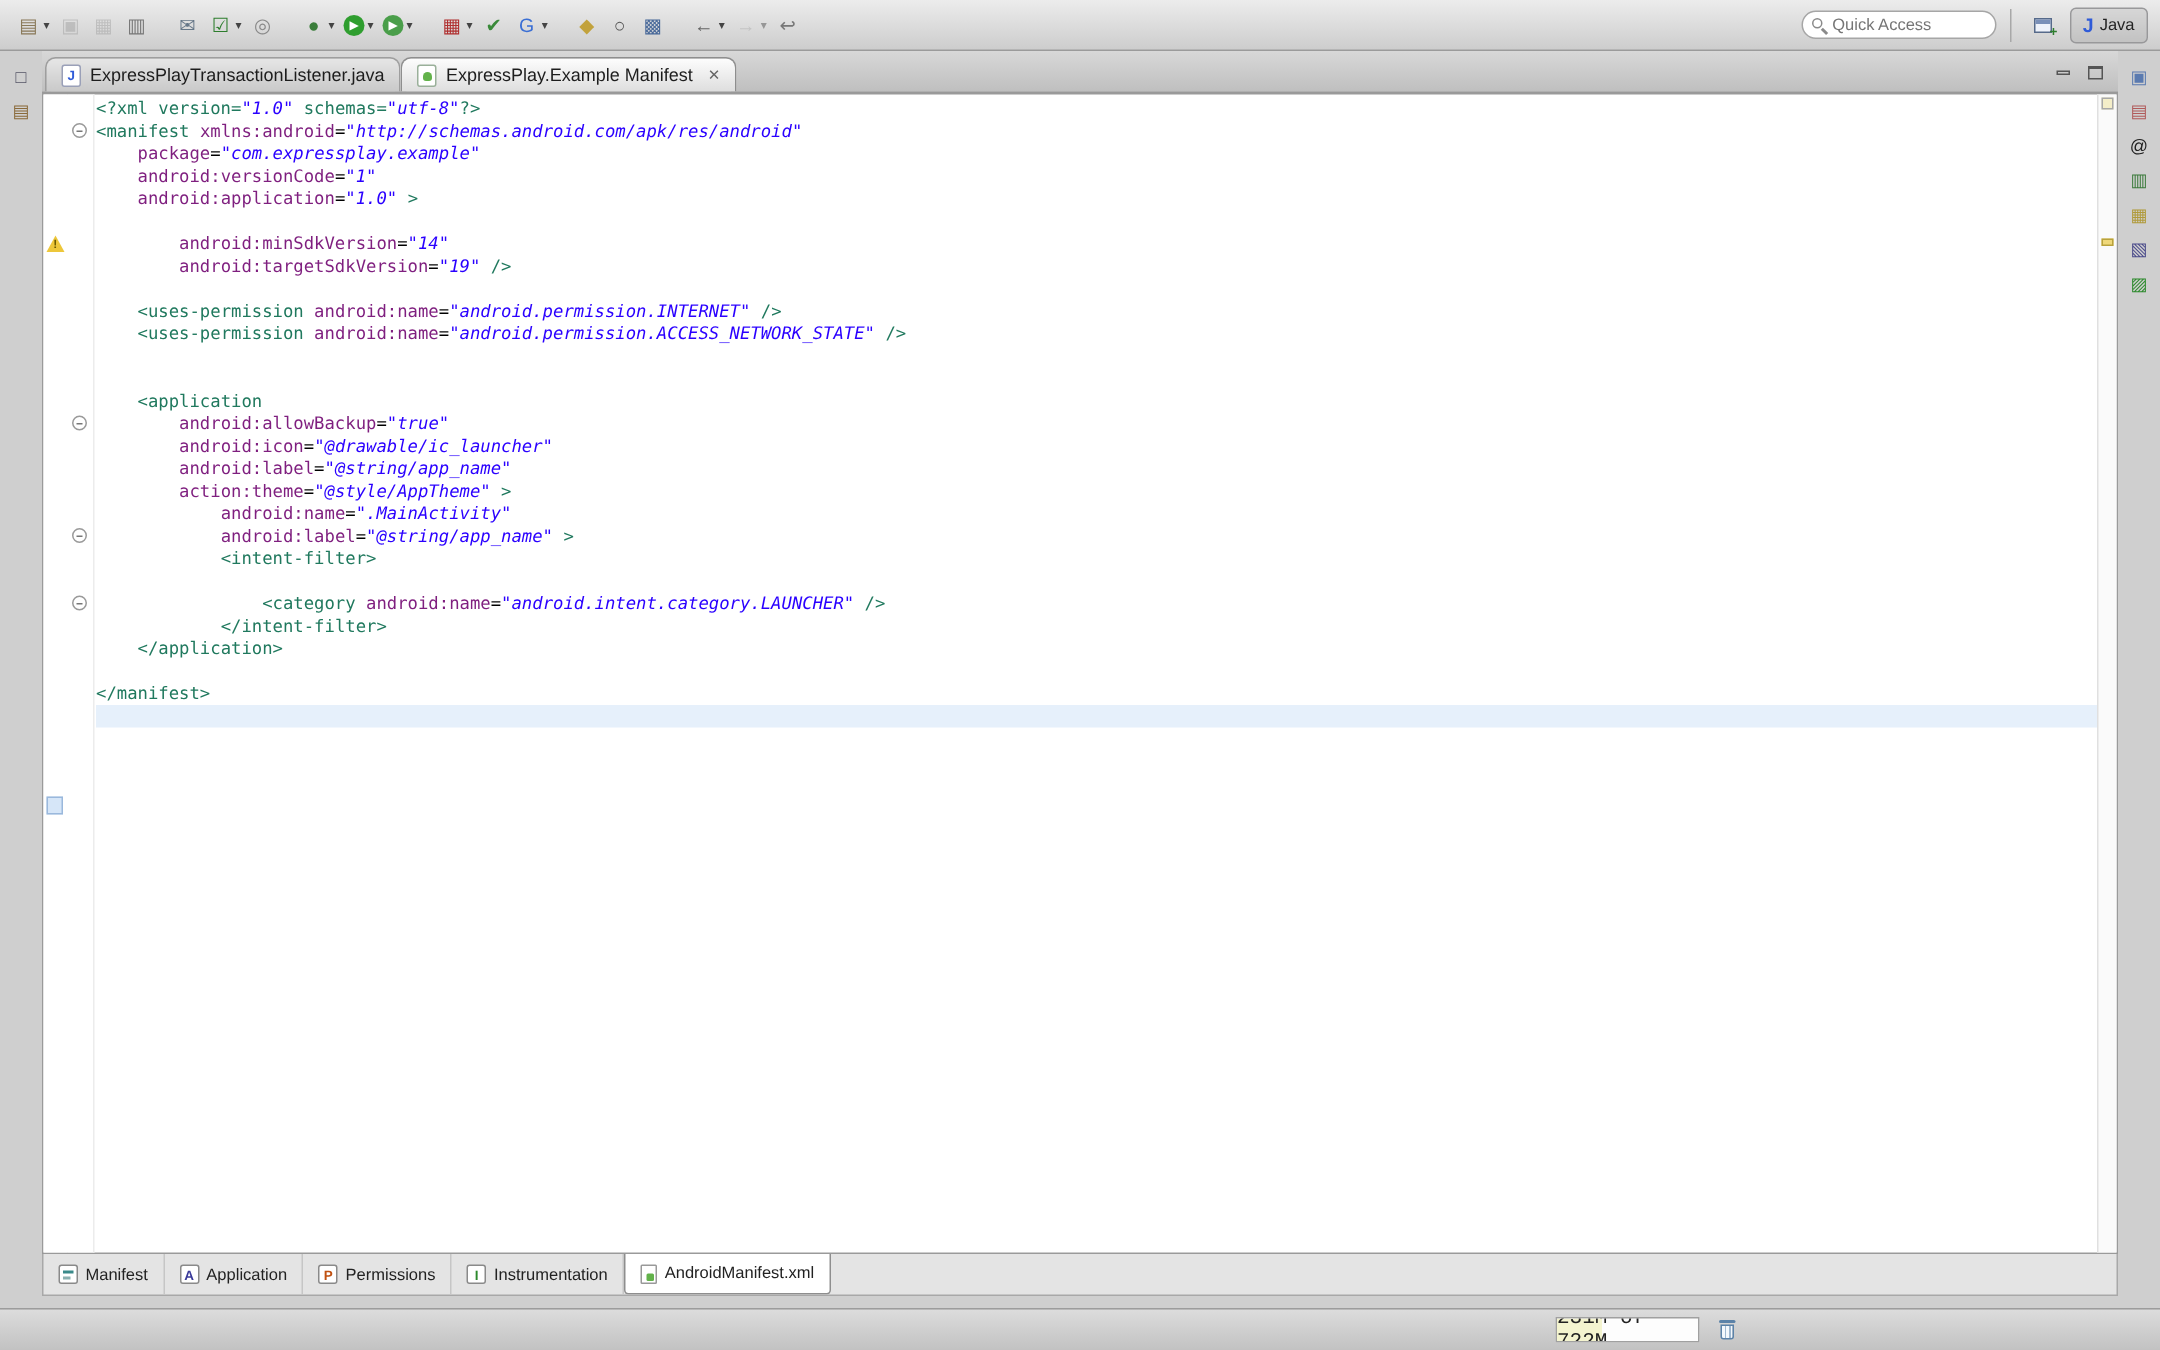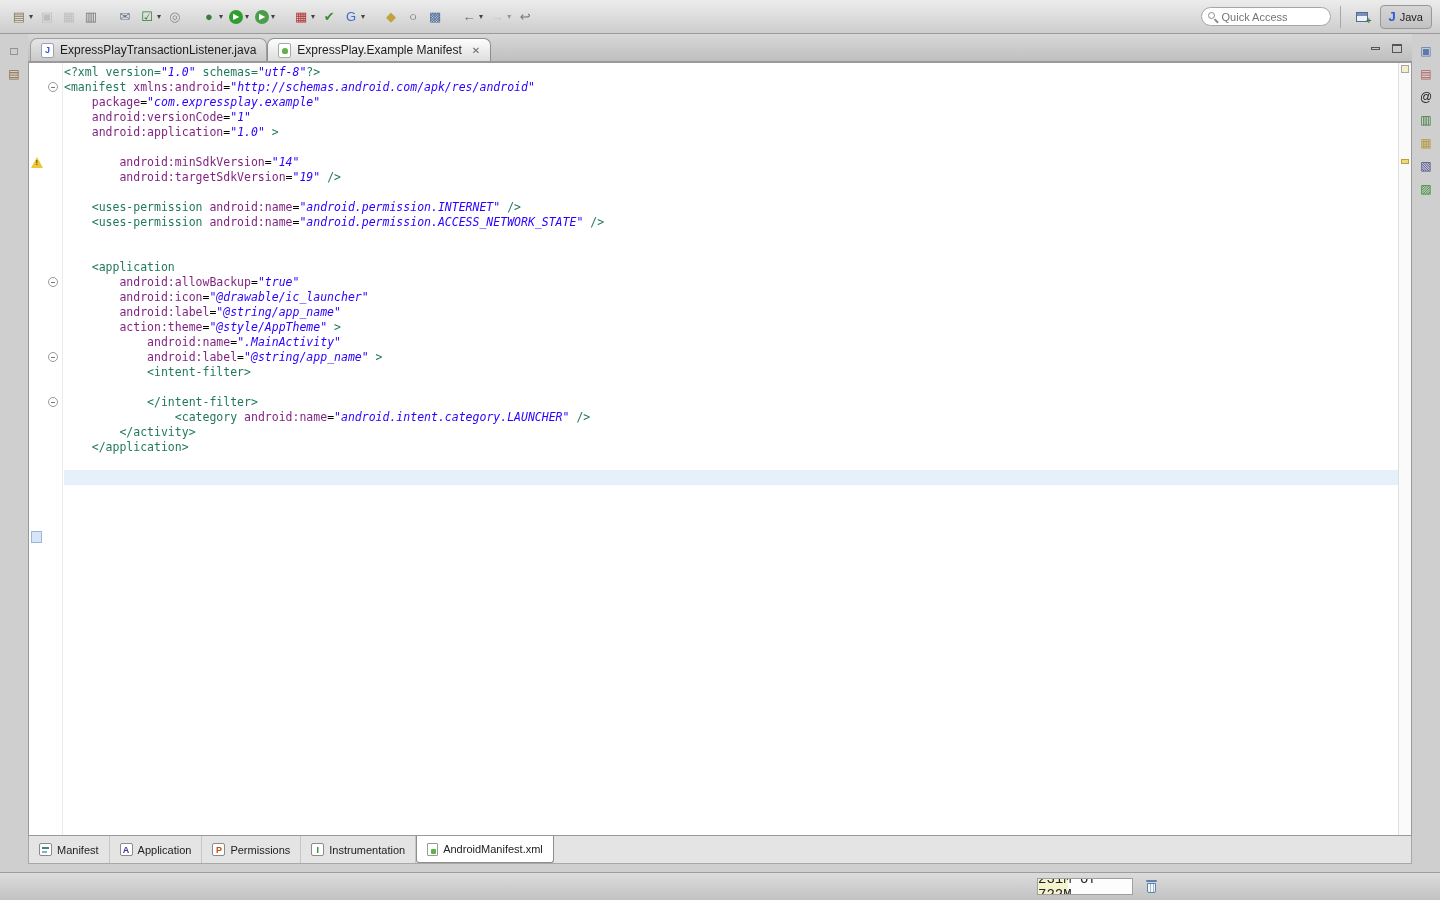--- a/index.html
+++ b/index.html
@@ -269,25 +269,25 @@
           <div class="code-line"></div>
           <div class="code-line"><span class="tok-pln">    </span><span class="tok-tag">&lt;application</span></div>
           <div class="code-line"><span class="tok-pln">        </span><span class="tok-attr">android:allowBackup</span><span class="tok-pln">=</span><span class="tok-val">"true"</span></div>
           <div class="code-line"><span class="tok-pln">        </span><span class="tok-attr">android:icon</span><span class="tok-pln">=</span><span class="tok-val">"@drawable/ic_launcher"</span></div>
           <div class="code-line"><span class="tok-pln">        </span><span class="tok-attr">android:label</span><span class="tok-pln">=</span><span class="tok-val">"@string/app_name"</span></div>
           <div class="code-line"><span class="tok-pln">        </span><span class="tok-attr">action:theme</span><span class="tok-pln">=</span><span class="tok-val">"@style/AppTheme"</span><span class="tok-pln"> </span><span class="tok-tag">&gt;</span></div>
           <div class="code-line"><span class="tok-pln">            </span><span class="tok-attr">android:name</span><span class="tok-pln">=</span><span class="tok-val">".MainActivity"</span></div>
           <div class="code-line"><span class="tok-pln">            </span><span class="tok-attr">android:label</span><span class="tok-pln">=</span><span class="tok-val">"@string/app_name"</span><span class="tok-pln"> </span><span class="tok-tag">&gt;</span></div>
           <div class="code-line"><span class="tok-pln">            </span><span class="tok-tag">&lt;intent-filter&gt;</span></div>
           <div class="code-line"></div>
+          <div class="code-line"><span class="tok-pln">                </span><span class="tok-tag">&lt;category </span><span class="tok-attr">android:name</span><span class="tok-pln">=</span><span class="tok-val">"android.intent.category.LAUNCHER"</span><span class="tok-pln"> </span><span class="tok-tag">/&gt;</span></div>
           <div class="code-line"><span class="tok-pln">            </span><span class="tok-tag">&lt;/intent-filter&gt;</span></div>
-          <div class="code-line"><span class="tok-pln">                </span><span class="tok-tag">&lt;category </span><span class="tok-attr">android:name</span><span class="tok-pln">=</span><span class="tok-val">"android.intent.category.LAUNCHER"</span><span class="tok-pln"> </span><span class="tok-tag">/&gt;</span></div>
-          <div class="code-line"><span class="tok-pln">        </span><span class="tok-tag">&lt;/activity&gt;</span></div>
           <div class="code-line"><span class="tok-pln">    </span><span class="tok-tag">&lt;/application&gt;</span></div>
           <div class="code-line"></div>
+          <div class="code-line"><span class="tok-tag">&lt;/manifest&gt;</span></div>
           <div class="code-line current"></div>
         </div>
       <div class="overview-ruler">
         <div class="ruler-head"></div>
       <div class="ruler-warn" style="top: 96px;"></div>
         </div>
     </div>
 
     <div class="bottom-tabs">
       <div class="btab">

